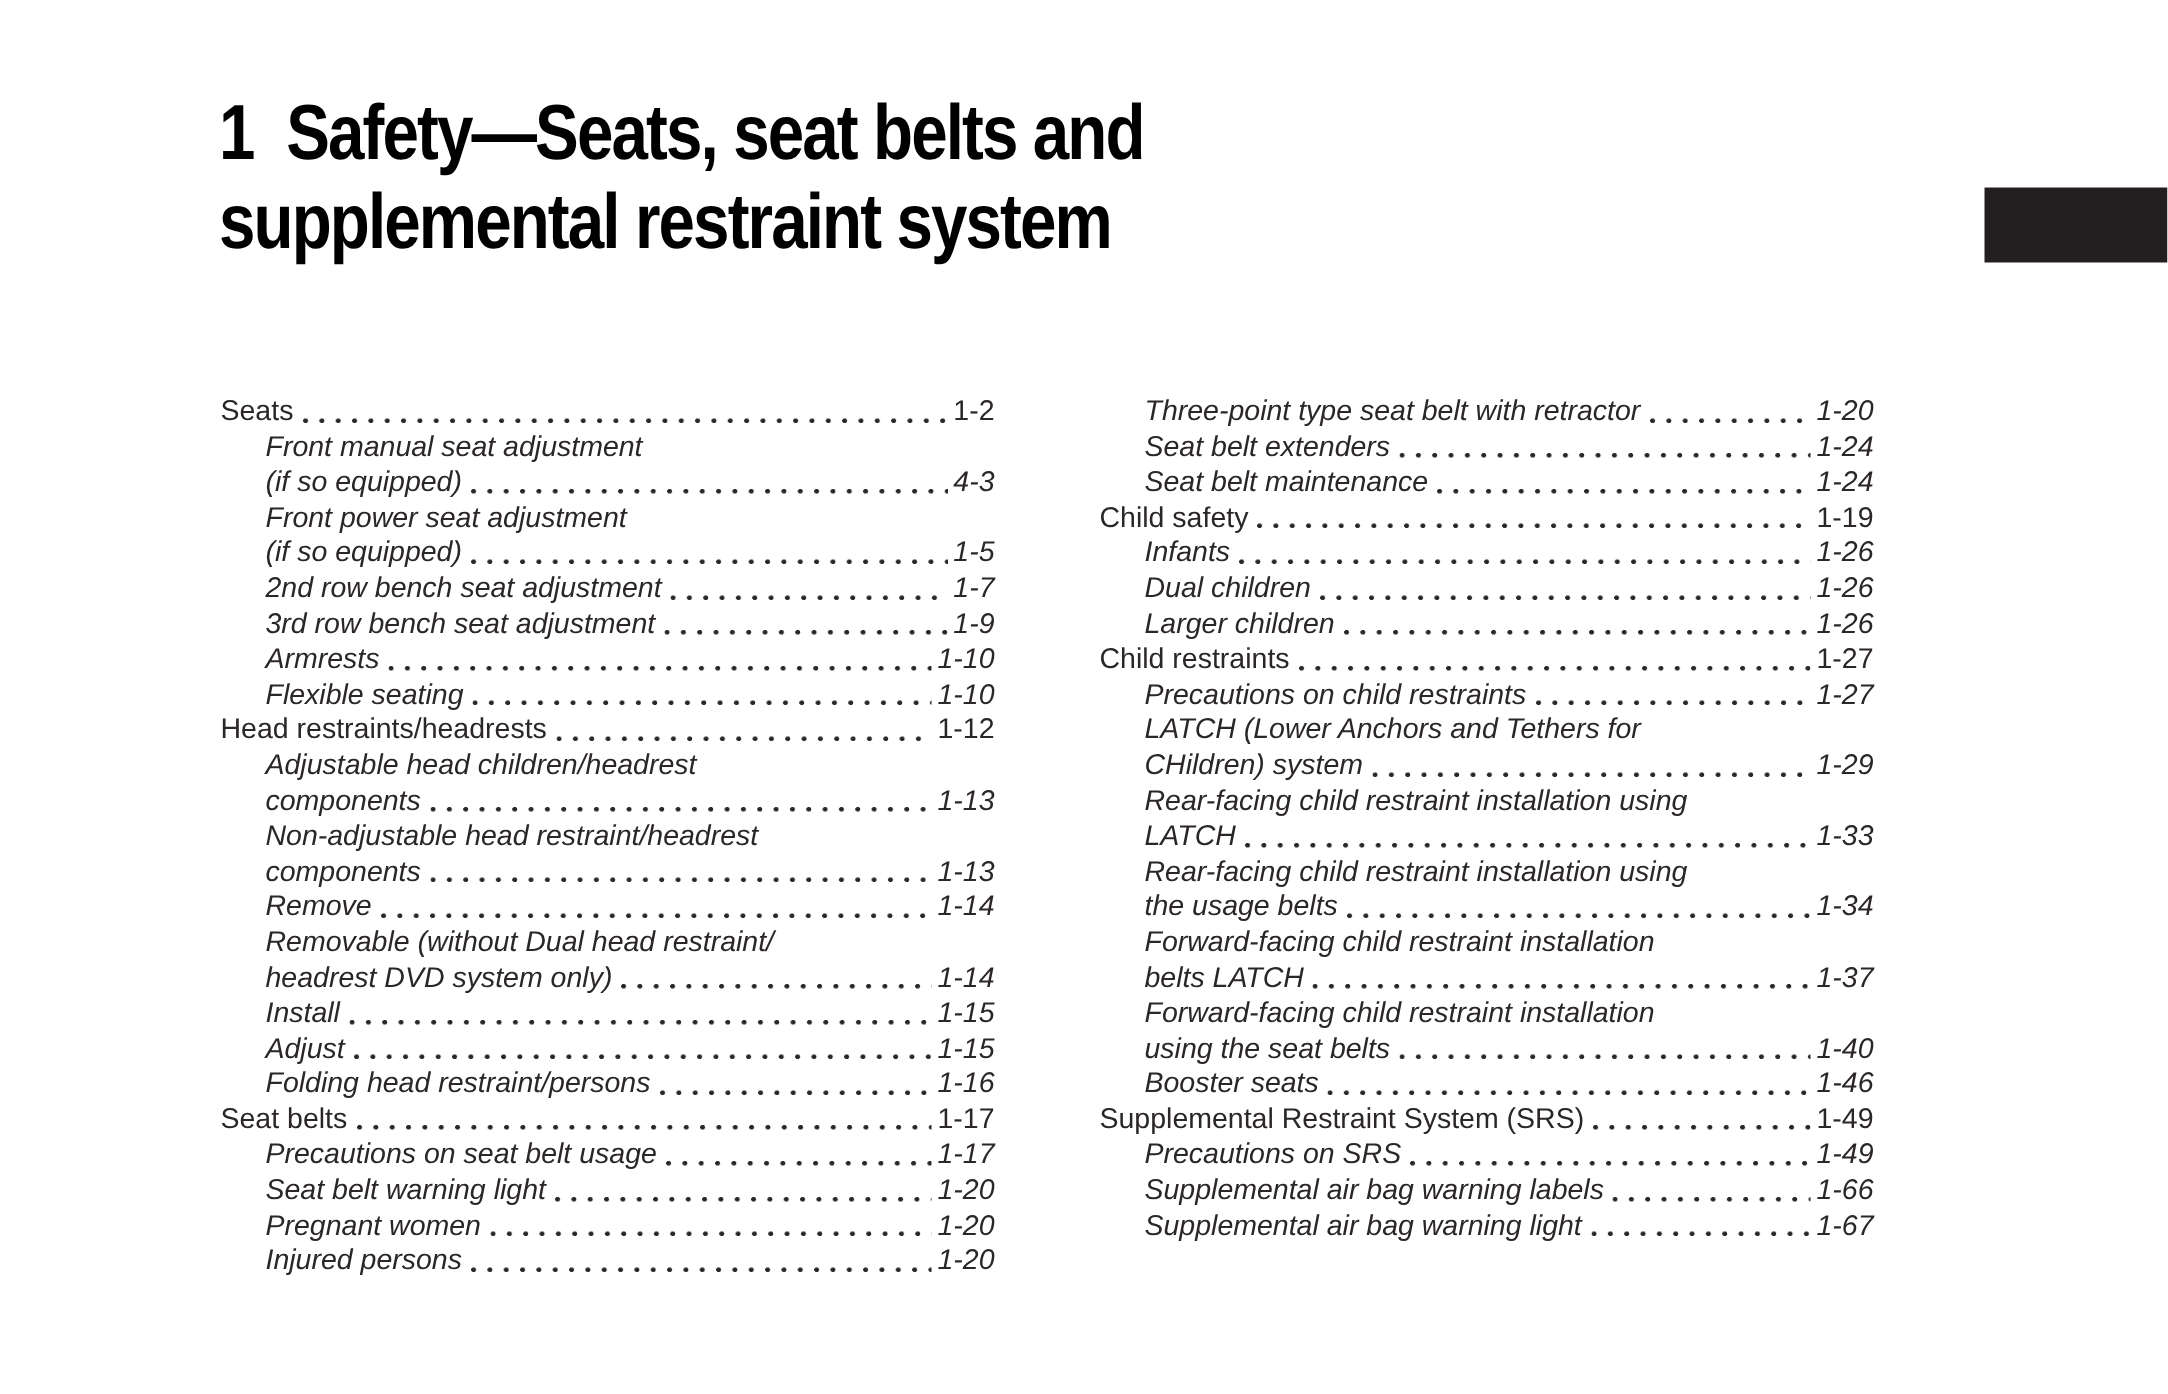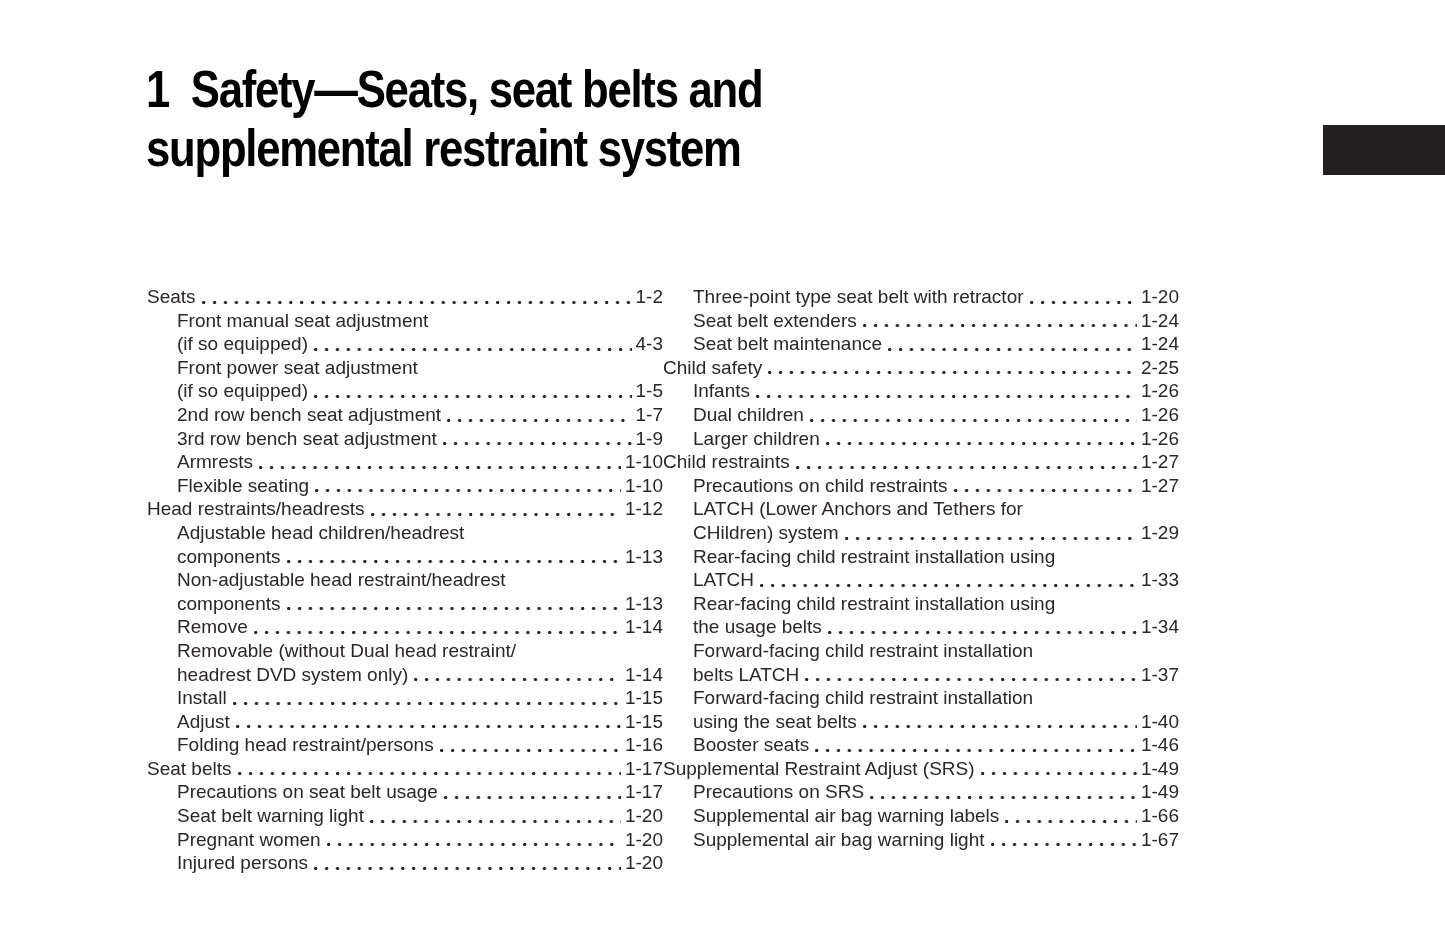--- a/index.html
+++ b/index.html
@@ -21,26 +21,26 @@
     letter-spacing: -1.5px;
     white-space: pre;
     transform: scaleX(0.84); transform-origin: 0 0;
   }
   .tab {
     position: absolute; left: 1323px; top: 125px;
     width: 122px; height: 50px;
     background: #231f20;
   }
   .toc {
-    position: absolute; left: 147px; top: 285px;
-    display: flex; 
+    position: absolute; left: 147px; top: 263px;
+    display: flex; gap: 70px;
   }
   .col { width: 516px; }
   .eline { font-size: 19px; line-height: 23.6px; }
-  .lvl1 .eline { padding-left: 30px; }
+  .lvl1 .eline { padding-left: 30px; font-style: italic; }
   .eline.last { display: flex; }
   .lbl { white-space: pre; }
   .dots { flex: 1 1 auto; position: relative; min-width: 12px; margin: 0 1px; }
   .dots::after {
     content: "";
     position: absolute; left: 5px; right: 3px; bottom: 4.6px; height: 3.4px;
     background-image: radial-gradient(circle at 1.7px 1.7px, #2b2627 1.45px, rgba(0,0,0,0) 1.95px);
     background-size: 10.9px 3.4px;
     background-repeat: repeat-x;
   }
@@ -224,21 +224,21 @@
           <div class="eline last">
             <span class="lbl">Seat belt maintenance</span>
             <span class="dots"></span>
             <span class="pg">1-24</span>
           </div>
         </div>
         <div class="entry lvl0">
           <div class="eline last">
             <span class="lbl">Child safety</span>
             <span class="dots"></span>
-            <span class="pg">2-25</span>
+            <span class="pg">1-19</span>
           </div>
         </div>
         <div class="entry lvl1">
           <div class="eline last">
             <span class="lbl">Infants</span>
             <span class="dots"></span>
             <span class="pg">1-26</span>
           </div>
         </div>
         <div class="entry lvl1">
@@ -311,21 +311,21 @@
         </div>
         <div class="entry lvl1">
           <div class="eline last">
             <span class="lbl">Booster seats</span>
             <span class="dots"></span>
             <span class="pg">1-46</span>
           </div>
         </div>
         <div class="entry lvl0">
           <div class="eline last">
-            <span class="lbl">Supplemental Restraint Adjust (SRS)</span>
+            <span class="lbl">Supplemental Restraint System (SRS)</span>
             <span class="dots"></span>
             <span class="pg">1-49</span>
           </div>
         </div>
         <div class="entry lvl1">
           <div class="eline last">
             <span class="lbl">Precautions on SRS</span>
             <span class="dots"></span>
             <span class="pg">1-49</span>
           </div>

